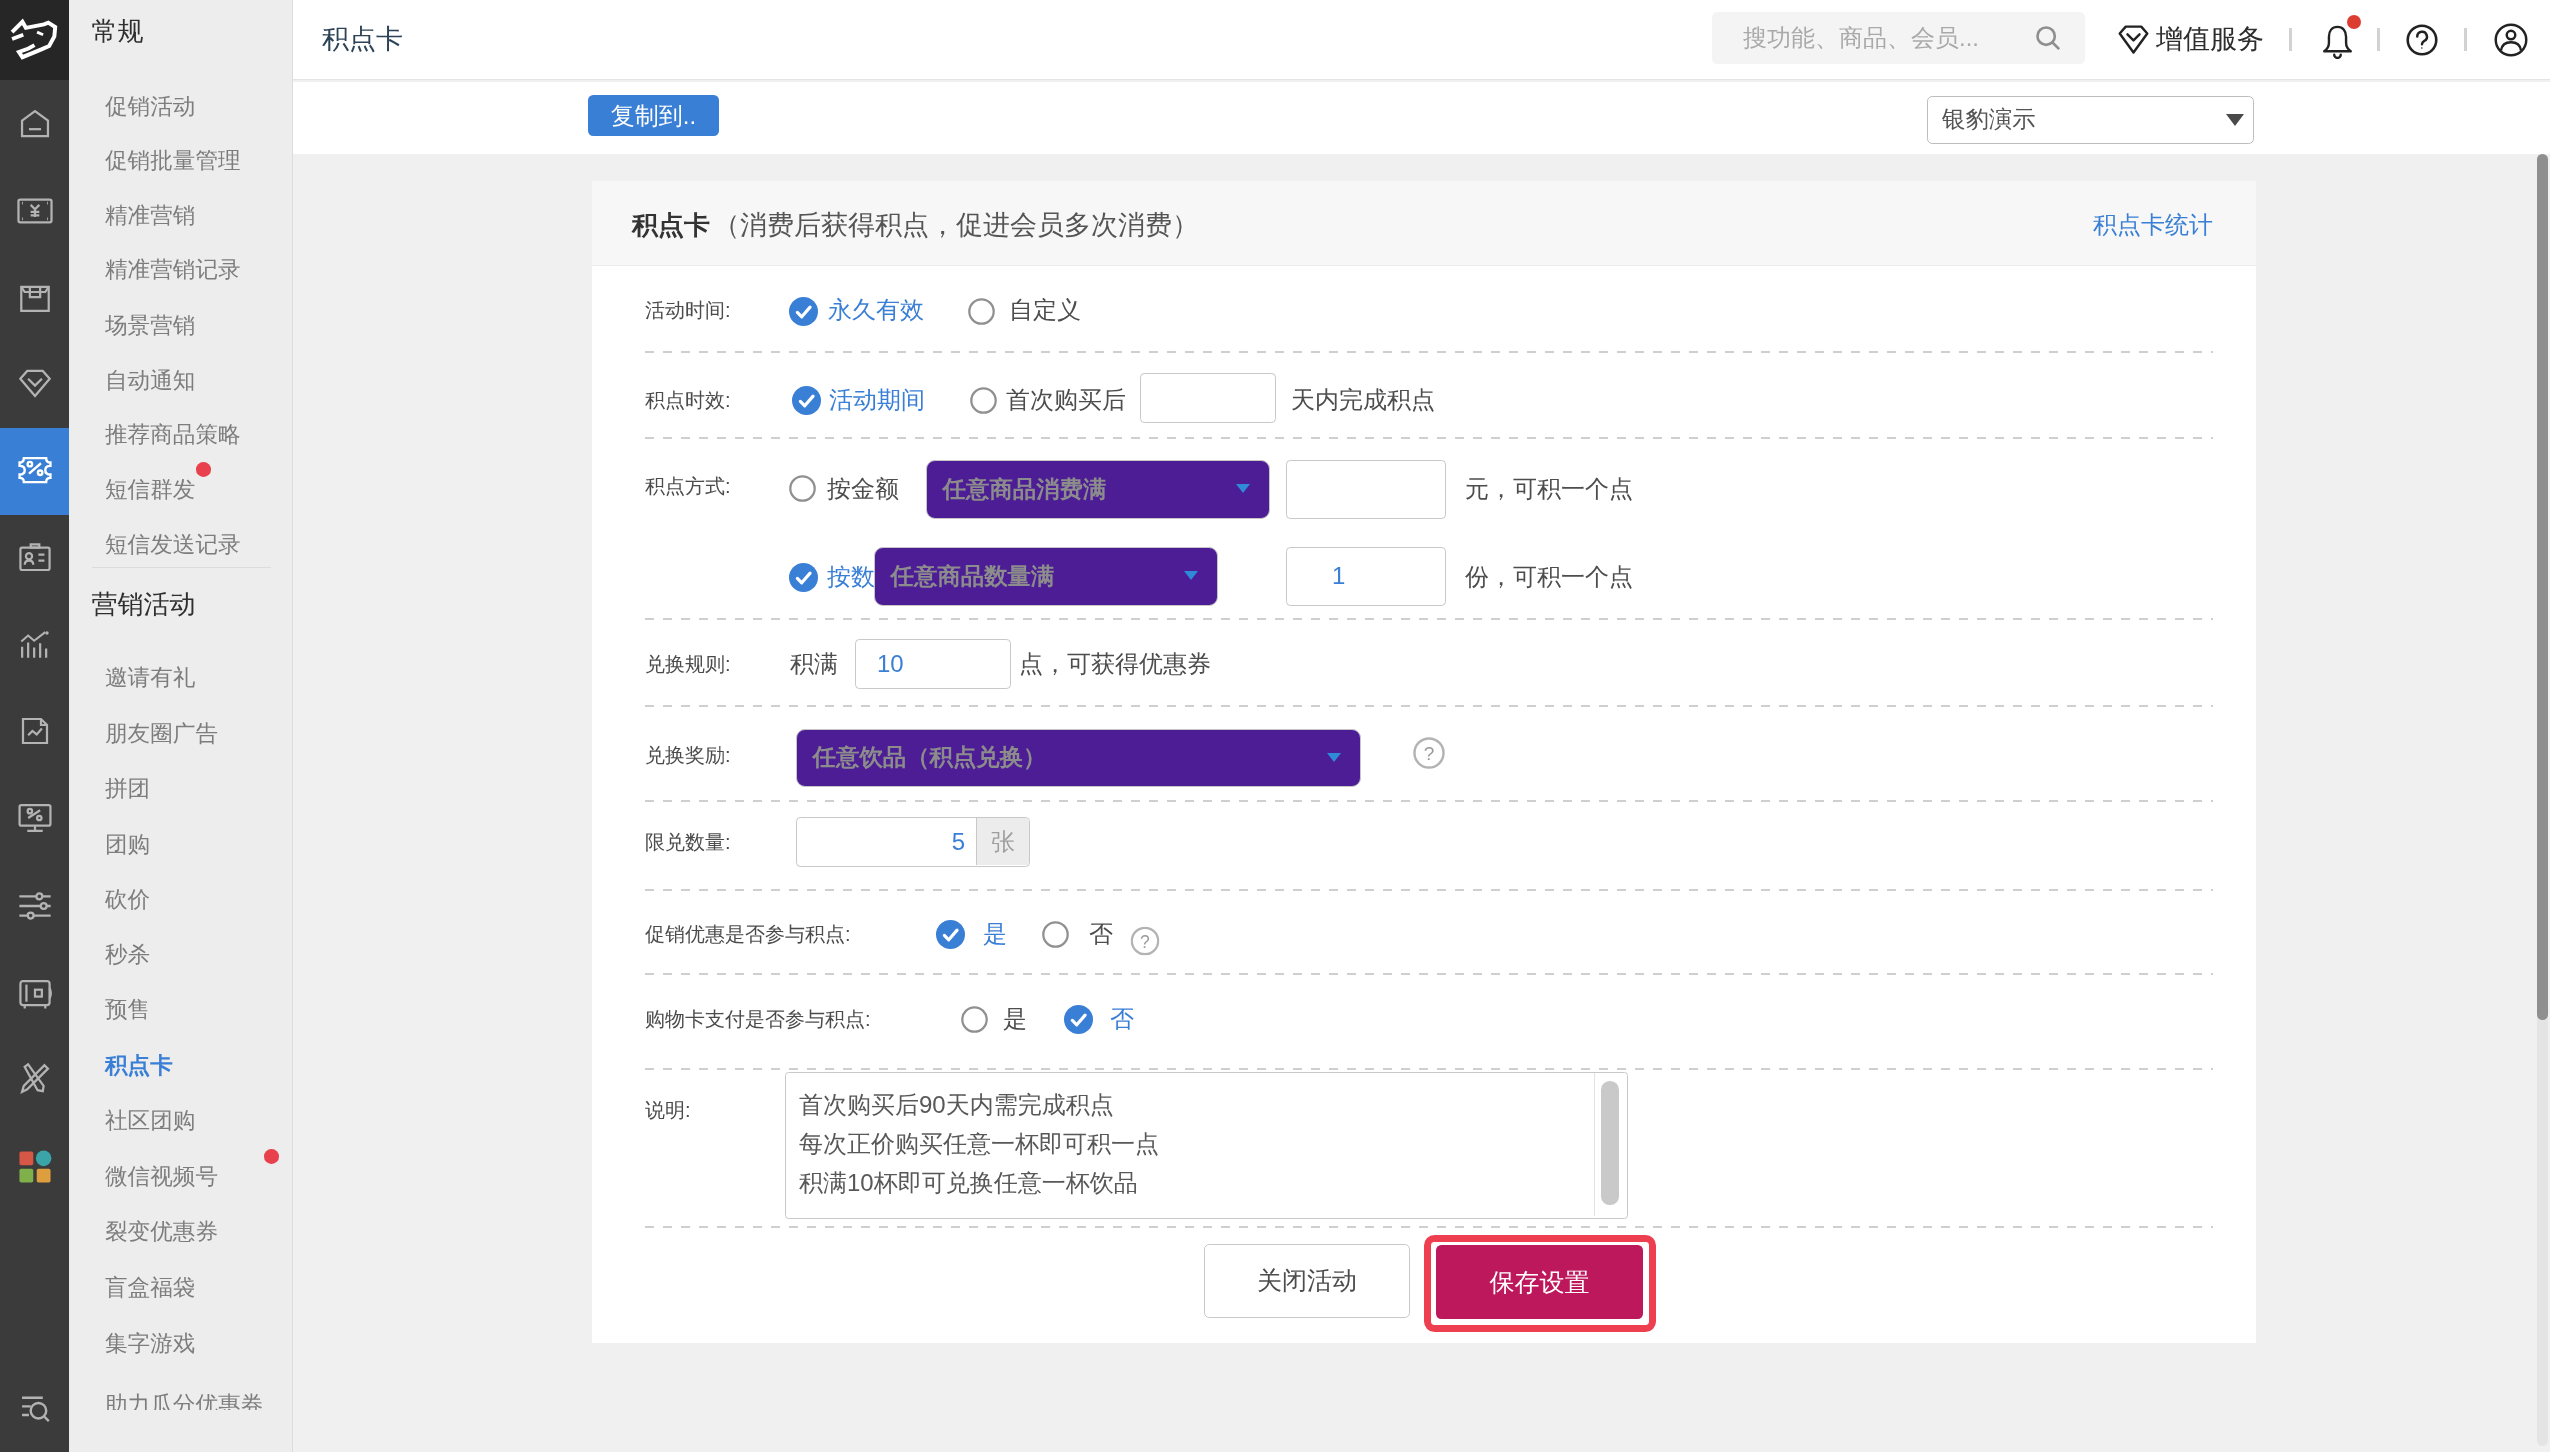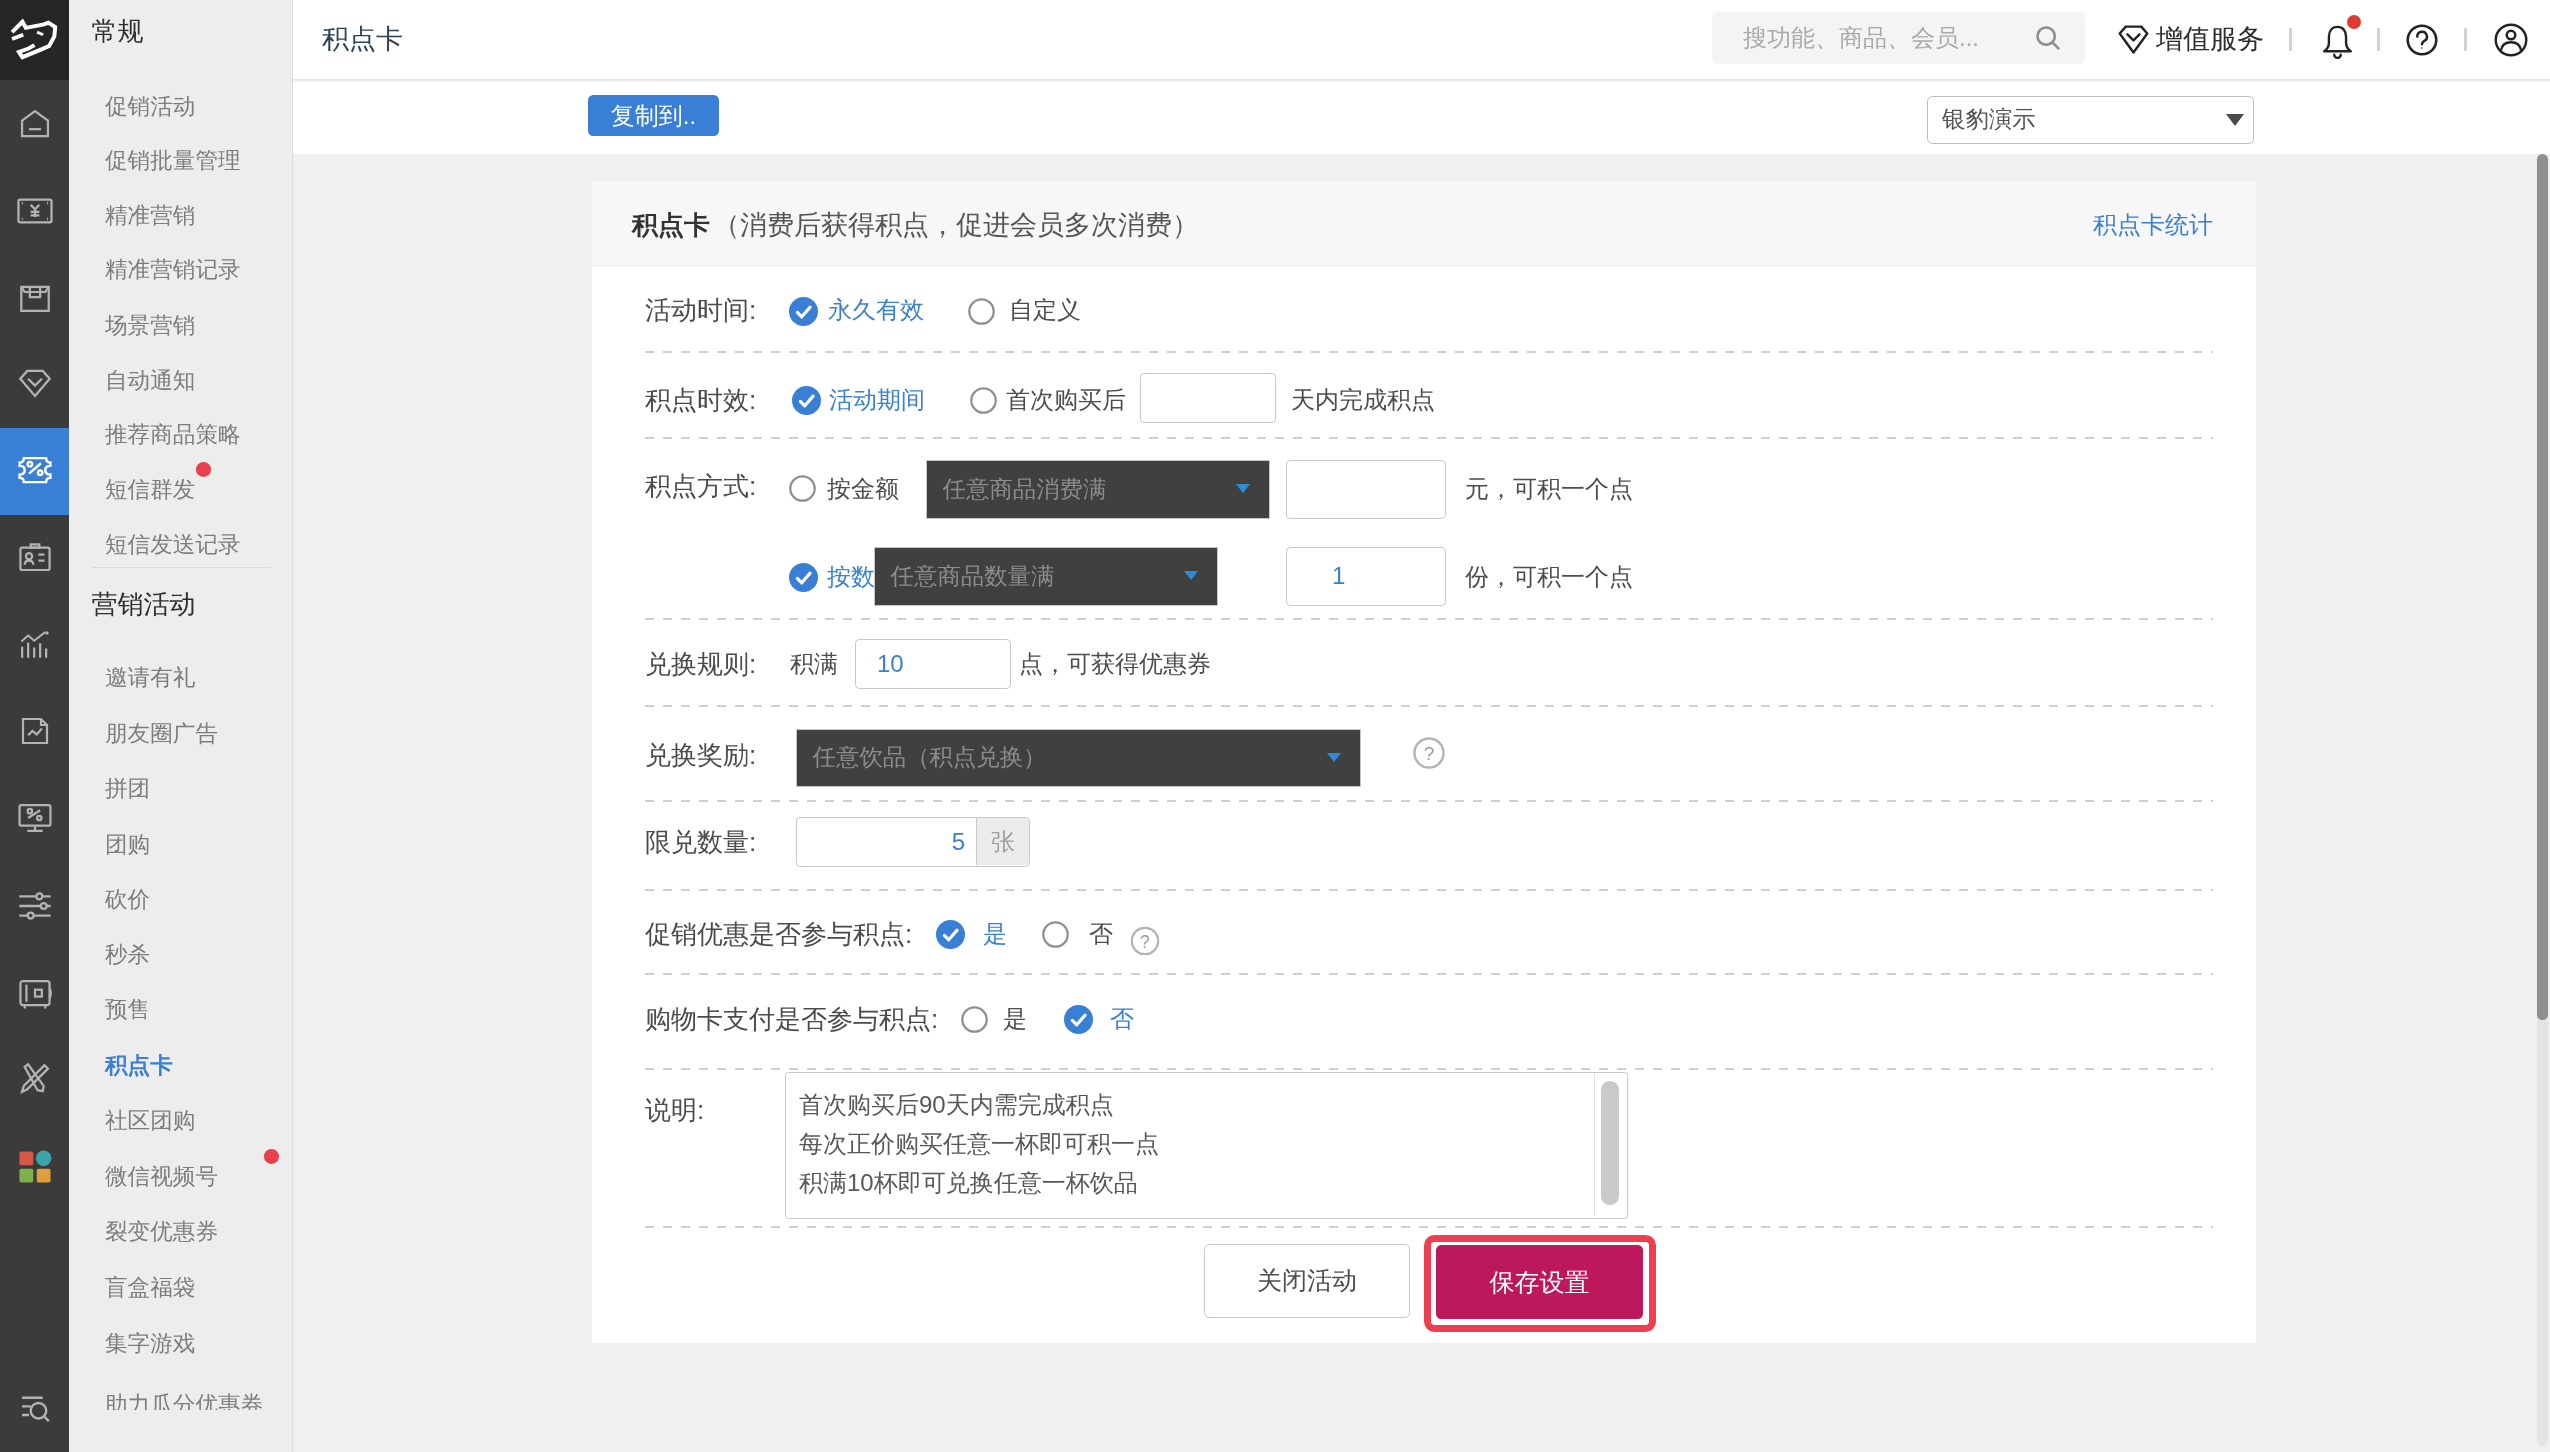--- a/index.html
+++ b/index.html
@@ -29,25 +29,25 @@
 #shopdd{position:absolute;left:1927px;top:96px;width:327px;height:48px;background:#fff;border:1.7px solid #bdbdbd;border-radius:5.2px;}
 #shopdd .t{position:absolute;left:14px;top:0;height:44px;line-height:44px;font-size:23.4px;color:#555;}
 #shopdd .c{position:absolute;right:8.7px;top:16.5px;width:0;height:0;border-left:9.5px solid transparent;border-right:9.5px solid transparent;border-top:12px solid #4a4a4a;}
 
 #card{position:absolute;left:592px;top:181px;width:1664px;height:1162px;background:#fff;}
 #cardhead{position:absolute;left:592px;top:181px;width:1664px;height:85px;background:#f7f7f7;border-bottom:0.9px solid #ececec;}
 #ct1{position:absolute;left:632px;top:206px;height:38px;line-height:38px;font-size:26px;font-weight:bold;color:#333;}
 #ct2{position:absolute;left:713px;top:206px;height:38px;line-height:38px;font-size:27px;color:#555;}
 #ctlink{position:absolute;left:2093px;top:206px;height:38px;line-height:38px;font-size:24px;color:#3a7fd6;}
 .dash{position:absolute;left:645px;width:1568px;height:1.7px;background:repeating-linear-gradient(90deg,#cfcfcf 0 8.7px,rgba(0,0,0,0) 8.7px 18px);}
-.lbl{position:absolute;left:645px;font-size:26px;color:#4b4b4b;white-space:nowrap;}
+.lbl{position:absolute;left:645px;font-size:20px;color:#4b4b4b;white-space:nowrap;}
 .blue{color:#3a7fd6;}
 .gray{color:#4d4d4d;}
 .inp{position:absolute;background:#fff;border:1.7px solid #c8c8c8;border-radius:4.3px;}
-.sel{position:absolute;background:#404040;border:1.7px solid #c6c6c6;border-radius:1px;}
+.sel{position:absolute;background:#4c1d95;border:1.7px solid #c6c6c6;border-radius:9px;font-weight:bold;}
 .sel .st{position:absolute;left:15.6px;font-size:23.4px;color:#8c8c8c;white-space:nowrap;}
 .sel .sc{position:absolute;right:19px;width:0;height:0;border-left:7px solid transparent;border-right:7px solid transparent;border-top:9.5px solid #2f8bd8;}
 .qm{position:absolute;transform:translate(-50%,-50%);}
 </style>
 </head>
 <body>
 
 <div id="iconbar"></div>
 <div id="selblock"></div>
 <div id="logo">

